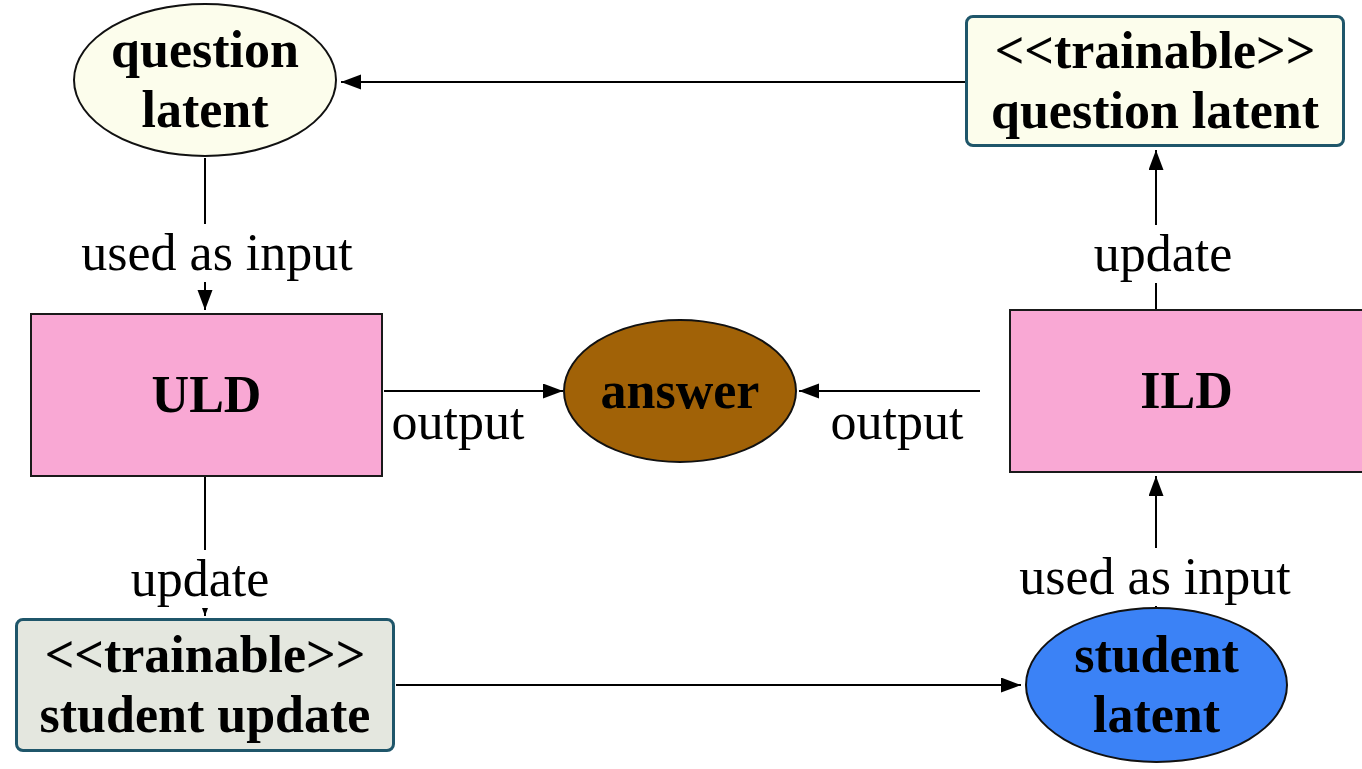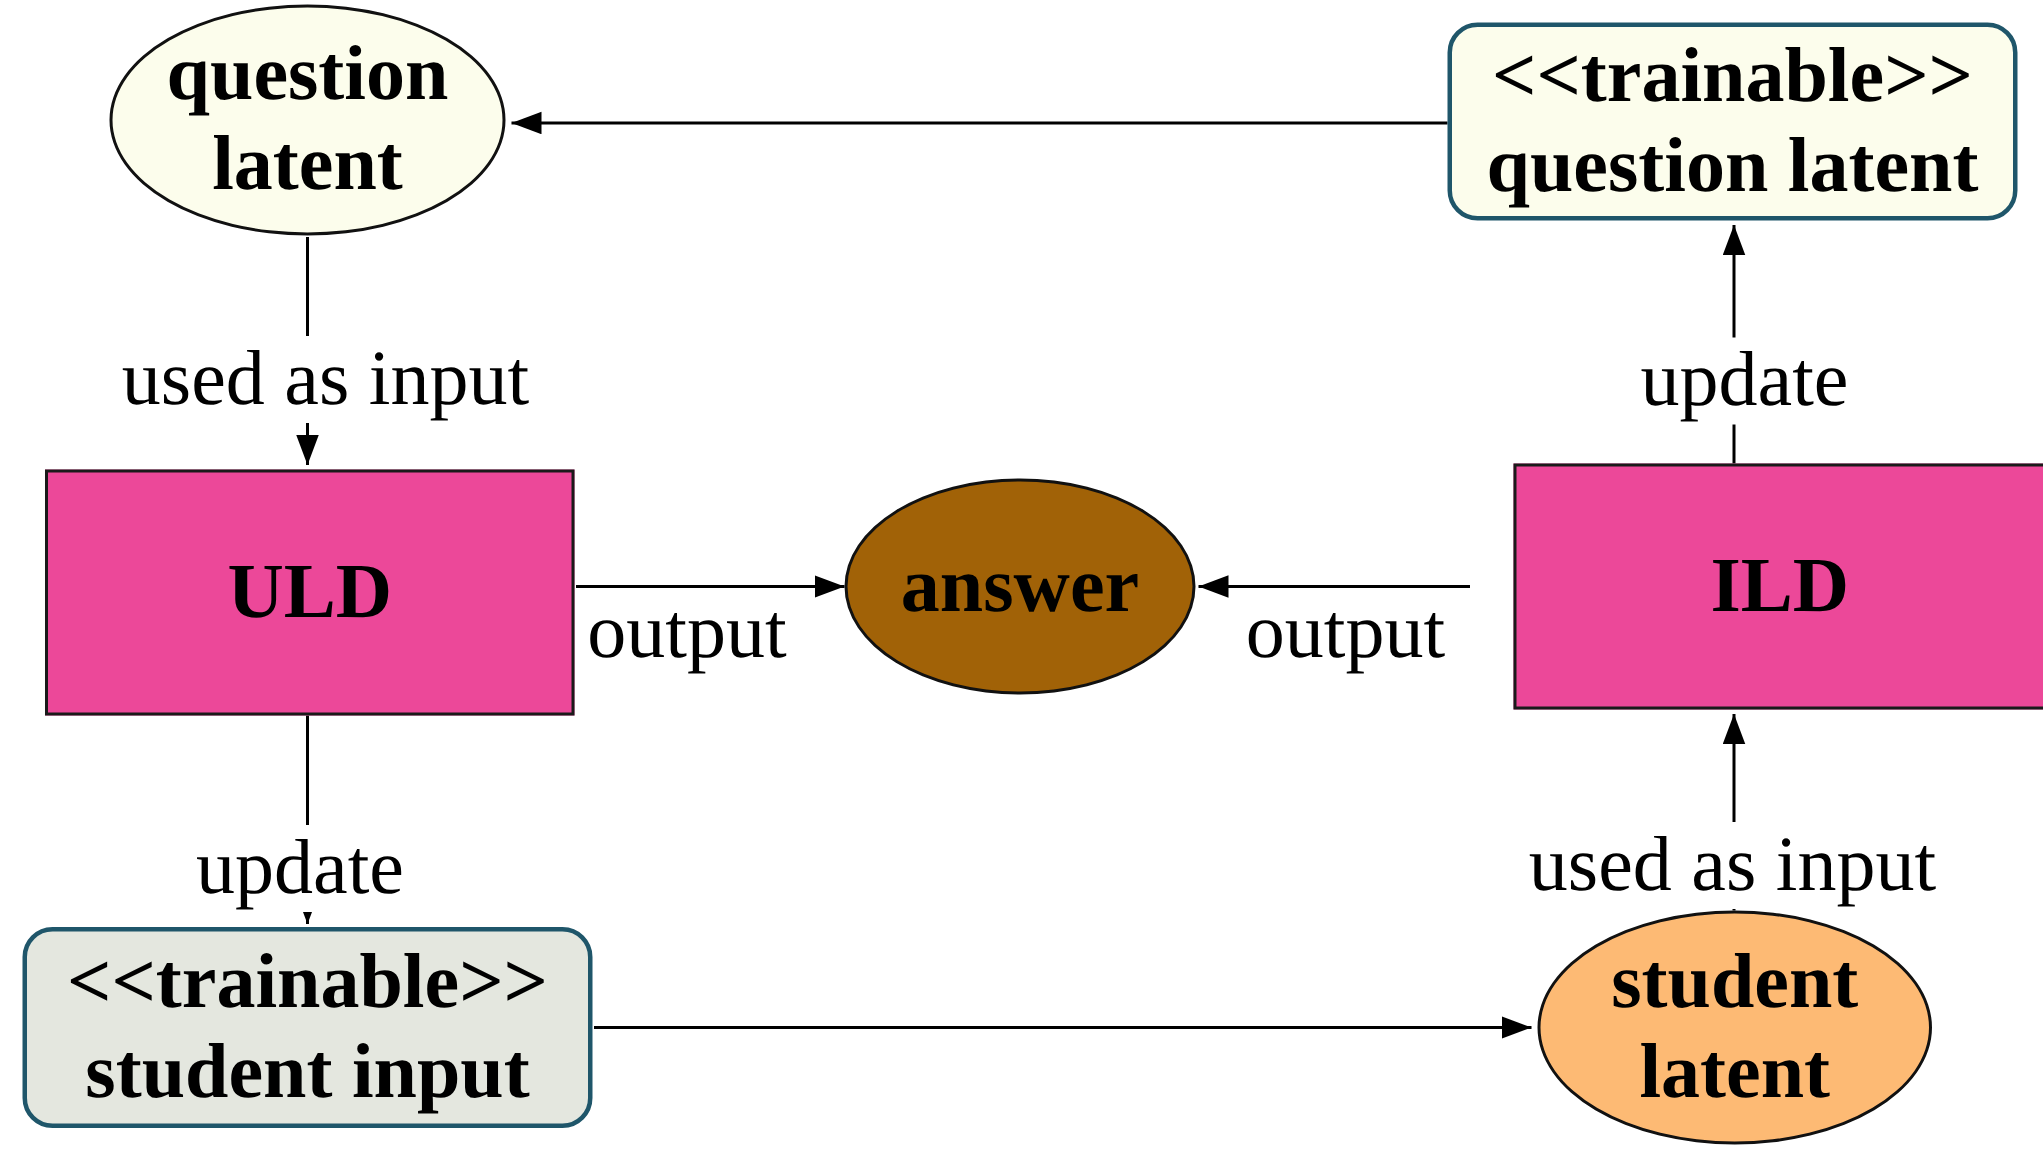--- a/index.html
+++ b/index.html
@@ -43,37 +43,37 @@
   .node-question-latent {
     left: 73px; top: 3px; width: 264px; height: 154px;
     background: #fcfdec;
   }
   .node-answer {
     left: 563px; top: 319px; width: 234px; height: 144px;
     background: #a16207;
   }
   .node-student-latent {
     left: 1025px; top: 607px; width: 263px; height: 156px;
-    background: #fdba74;
+    background: #3b82f6;
   }
   .rounded-box {
     border: 3px solid #1f566a;
-    border-radius: 20px;
+    border-radius: 8px;
   }
   .node-trainable-question {
     left: 965px; top: 15px; width: 380px; height: 132px;
     background: #fcfdec;
   }
   .node-trainable-student {
     left: 15px; top: 618px; width: 380px; height: 134px;
     background: #e4e7df;
   }
   .proc-box {
     border: 2.5px solid #1a1a1a;
-    background: #ec4899;
+    background: #f9a8d4;
   }
   .node-uld { left: 30px; top: 313px; width: 353px; height: 164px; }
   .node-ild { left: 981px; top: 309px; width: 355px; height: 164px; margin-left: 28px; }
   .edge-label {
     position: absolute;
     transform: translate(-50%, -50%);
     background: #ffffff;
     font-size: 52px;
     line-height: 58px;
     padding: 0 4px;
@@ -126,21 +126,21 @@
   <div class="node ellipse node-answer">
     <span>answer</span>
   </div>
 
   <div class="node proc-box node-ild">
     <span>ILD</span>
   </div>
 
   <div class="node rounded-box node-trainable-student">
     <span>&lt;&lt;trainable&gt;&gt;</span>
-    <span>student input</span>
+    <span>student update</span>
   </div>
 
   <div class="node ellipse node-student-latent">
     <span>student</span>
     <span>latent</span>
   </div>
 
   <div class="edge-label lbl-used-input-left">used as input</div>
   <div class="edge-label lbl-update-right">update</div>
   <div class="edge-label lbl-output-left">output</div>

